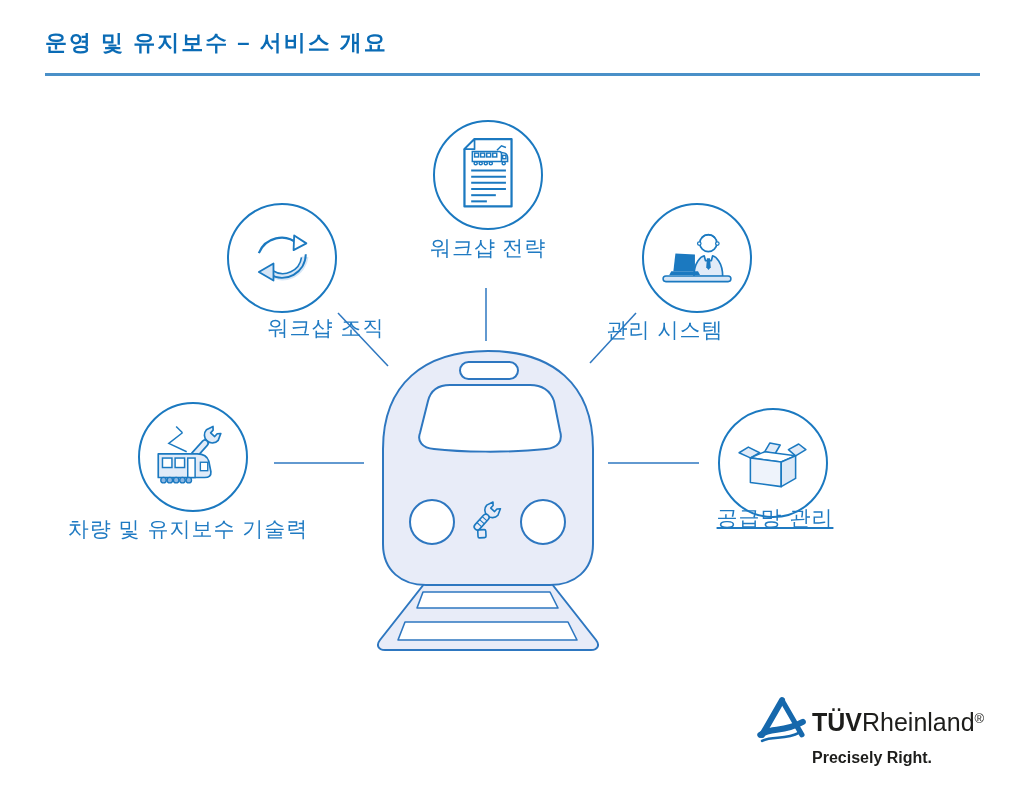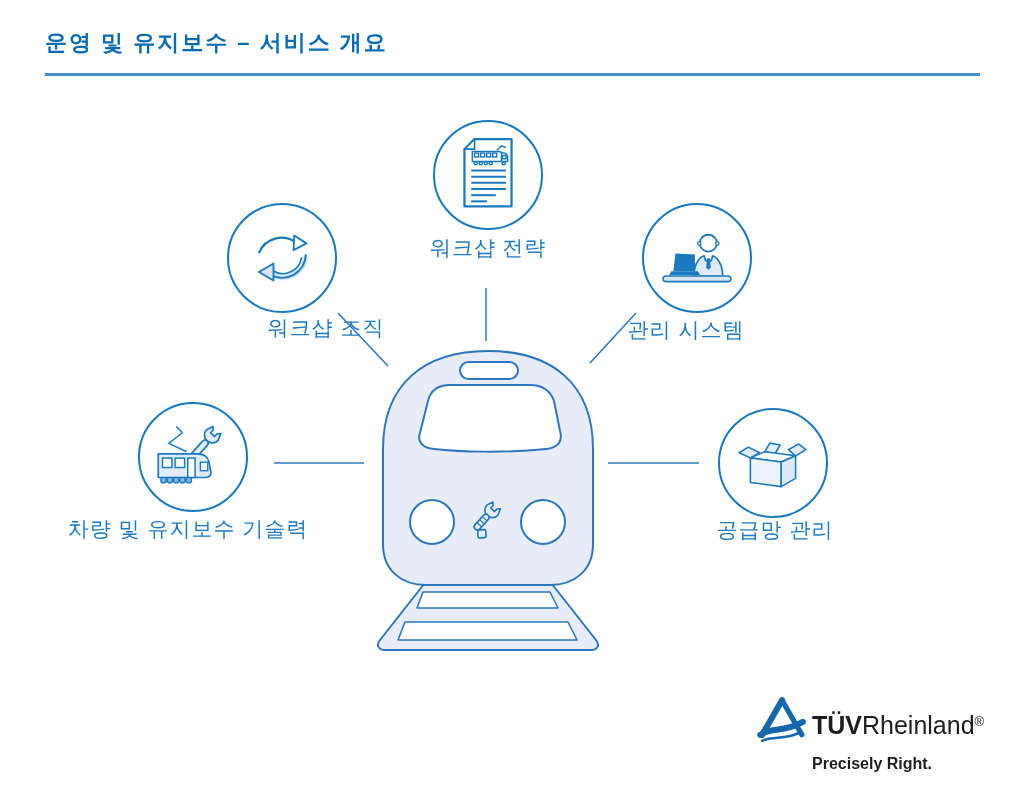--- a/index.html
+++ b/index.html
@@ -22,21 +22,21 @@
   }
   .node-label{
     position:absolute;color:#1f7ac2;font-size:21px;white-space:nowrap;
     transform:translateX(-50%);letter-spacing:1px;
   }
   .connector-layer{position:absolute;left:0;top:0;width:1024px;height:800px;}
   .train-svg{position:absolute;left:364px;top:349px;}
   .logo{position:absolute;left:756px;top:690px;width:240px;height:80px;}
   .logo-mark{position:absolute;left:0;top:2px;}
   .logo-text{position:absolute;left:56px;top:14px;color:#1d1d1b;white-space:nowrap;}
-  .logo-line1{font-size:25px;line-height:35px;}
+  .logo-line1{font-size:25px;line-height:29px;}
   .logo-bold{font-weight:bold;}
   .logo-reg{font-size:13px;vertical-align:8px;}
   .logo-tagline{font-size:16px;font-weight:bold;margin-top:12px;}
 </style>
 </head>
 <body>
 
 <div class="slide">
 
   <div class="title">운영 및 유지보수 – 서비스 개요</div>
@@ -103,21 +103,21 @@
       <path d="M45.6 29.2 L48.6 29.2 L49.4 38 L47.2 40.6 L45 38 Z" fill="#1b79c0"></path>
       <circle cx="47" cy="14.5" r="8.3" fill="#ffffff" stroke="#1b79c0" stroke-width="1.6"></circle>
       <circle cx="38.2" cy="15" r="1.7" fill="#ffffff" stroke="#1b79c0" stroke-width="1.2"></circle>
       <circle cx="55.8" cy="15" r="1.7" fill="#ffffff" stroke="#1b79c0" stroke-width="1.2"></circle>
       <path d="M40.5 9.5 A8.3 8.3 0 0 1 53.5 9.5" fill="none" stroke="#1b79c0" stroke-width="1.4"></path>
       <path d="M15 24.5 L34 25.5 L34 42 L13 42 Z" fill="#1b79c0"></path>
       <path d="M11 42 L37 42 L39 45.5 L9 45.5 Z" fill="#1b79c0"></path>
       <rect x="3" y="46.5" width="66" height="5.5" rx="2.75" fill="#d7e6f6" stroke="#1b79c0" stroke-width="1.5"></rect>
     </svg>
   </div>
-  <div class="node-label" style="left:686px;top:316px;">관리 시스템</div>
+  <div class="node-label" style="left:665px;top:316px;">관리 시스템</div>
 
   <div class="node-circle" style="left:138px;top:402px;">
     <svg width="80" height="76" viewBox="0 0 76 72">
       <g transform="translate(52,20) rotate(42)">
         <path d="M-5 -13 L-7.5 -6.5 A7.5 7.5 0 1 0 7.5 -6.5 L5 -13 L2.6 -10.5 L2.6 -7 L-2.6 -7 L-2.6 -10.5 Z" fill="#e1ebf8" stroke="#1b79c0" stroke-width="1.6" stroke-linejoin="round"></path>
         <rect x="-3" y="1" width="6" height="21" rx="3" fill="#e1ebf8" stroke="#1b79c0" stroke-width="1.6"></rect>
         <circle cx="0" cy="24" r="4" fill="#e1ebf8" stroke="#1b79c0" stroke-width="1.6"></circle>
       </g>
       <polyline points="32,31 15,23 28,13" fill="none" stroke="#1b79c0" stroke-width="1.4"></polyline>
       <line x1="28" y1="13" x2="22" y2="7" stroke="#1b79c0" stroke-width="1.4"></line>
@@ -142,21 +142,21 @@
       <g stroke="#1b79c0" stroke-width="1.5" stroke-linejoin="round">
         <path d="M14 25 L3 20 L12 14.5 L23 20 Z" fill="#e1ebf8"></path>
         <path d="M28 19 L33 10.5 L43 12.5 L38 21 Z" fill="#e1ebf8"></path>
         <path d="M58 23 L68 17 L61 11.5 L51 17 Z" fill="#e1ebf8"></path>
         <path d="M14 25 L28 19 L58 23 L44 29 Z" fill="#ffffff"></path>
         <path d="M14 25 L44 29 L44 53 L14 49 Z" fill="#eef3fb"></path>
         <path d="M44 29 L58 23 L58 45 L44 53 Z" fill="#dde9f7"></path>
       </g>
     </svg>
   </div>
-  <div class="node-label" style="left:775px;top:516px;">공급망 관리</div>
+  <div class="node-label" style="left:775px;top:504px;text-decoration:underline;">공급망 관리</div>
 
   <svg class="train-svg" width="240" height="310" viewBox="0 0 240 310">
 
     <path d="M64 230 L184 230 L232 291 C236 296 234 301 227 301 L21 301 C14 301 12 296 16 291 Z" fill="#e8ecf8" stroke="#2e77c0" stroke-width="2" stroke-linejoin="round"></path>
     <path d="M59 243 L186 243 L194 259 L53 259 Z" fill="#ffffff" stroke="#2e77c0" stroke-width="1.6" stroke-linejoin="round"></path>
     <path d="M41 273 L204 273 L213 291 L34 291 Z" fill="#ffffff" stroke="#2e77c0" stroke-width="1.6" stroke-linejoin="round"></path>
 
     <path d="M19 195 L19 100 C19 35 60 2 124 2 C188 2 229 35 229 100 L229 195 C229 222 210 236 186 236 L62 236 C38 236 19 222 19 195 Z" fill="#e8ecf8" stroke="#2e77c0" stroke-width="2"></path>
 
     <rect x="96" y="13" width="58" height="17" rx="8.5" fill="#ffffff" stroke="#2e77c0" stroke-width="2"></rect>

